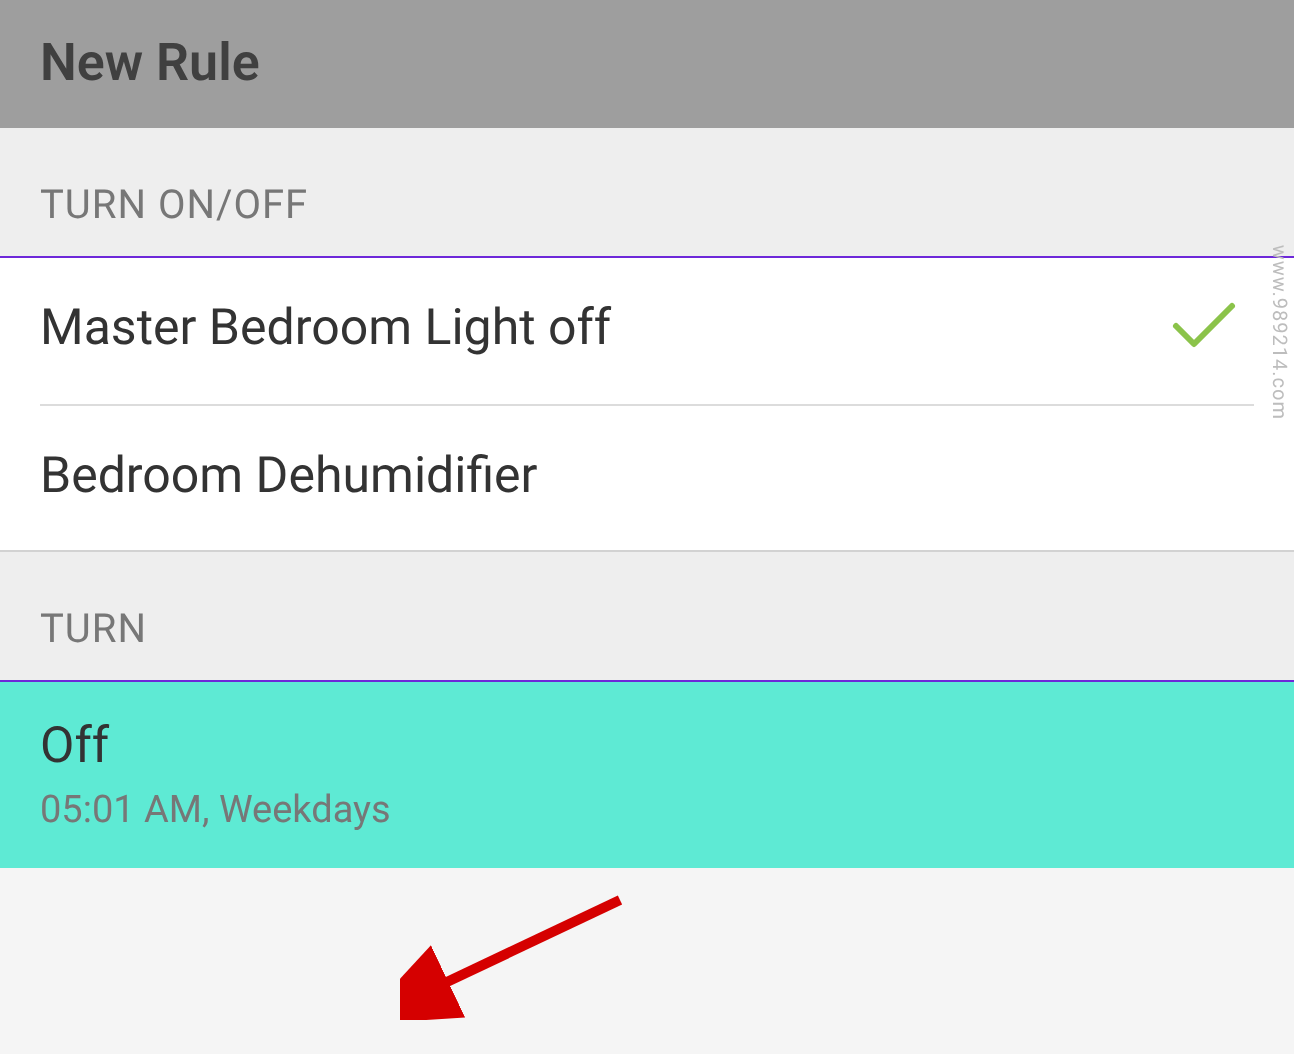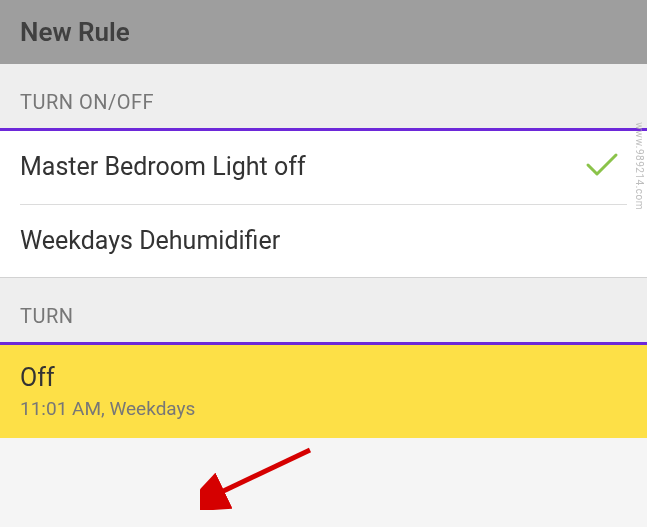--- a/index.html
+++ b/index.html
@@ -21,21 +21,21 @@
       font-size: 26px;
       font-weight: 600;
       padding: 17px 20px;
     }
     .section-label {
       background: #eeeeee;
       color: #777777;
       font-size: 20px;
       letter-spacing: 0.5px;
       padding: 26px 20px 14px 20px;
-      border-bottom: 3px solid #6d28d9;
+      border-bottom: 1px solid #6d28d9;
     }
     .list {
       background: #ffffff;
     }
     .list-item {
       display: flex;
       align-items: center;
       justify-content: space-between;
       padding: 20px 28px 20px 20px;
       text-align: right;
@@ -53,21 +53,21 @@
       margin: 0 20px;
     }
     .full-divider {
       height: 1px;
       background: #d2d2d2;
     }
     .check-icon {
       flex-shrink: 0;
     }
     .when-item {
-      background: #fde047;
+      background: #5eead4;
       padding: 18px 20px 18px 20px;
     }
     .when-title {
       color: #333333;
       font-size: 25px;
       line-height: 1.2;
       margin-bottom: 4px;
     }
     .when-subtitle {
       color: #777777;
@@ -103,31 +103,31 @@
   <div class="list-item">
     <span class="item-label">Master Bedroom Light off</span>
     <span class="check-icon">
       <svg width="34" height="26" viewBox="0 0 34 26">
         <polyline points="3,13 12,22 31,3" fill="none" stroke="#8bc34a" stroke-width="3" stroke-linecap="round" stroke-linejoin="round"></polyline>
       </svg>
     </span>
   </div>
   <div class="inset-divider"></div>
   <div class="list-item">
-    <span class="item-label">Weekdays Dehumidifier</span>
+    <span class="item-label">Bedroom Dehumidifier</span>
   </div>
 </div>
 
 <div class="full-divider"></div>
 
 <div class="section-label">TURN</div>
 
 <div class="when-item">
   <div class="when-title">Off</div>
-  <div class="when-subtitle">11:01 AM, Weekdays</div>
+  <div class="when-subtitle">05:01 AM, Weekdays</div>
 </div>
 
 <div class="arrow-annotation">
   <svg width="120" height="70" viewBox="0 0 120 70">
     <defs>
       <marker id="arrowhead" markerWidth="10" markerHeight="8" refX="2" refY="4" orient="auto">
         <polygon points="0 0, 10 4, 0 8" fill="#d50000"></polygon>
       </marker>
     </defs>
     <line x1="110" y1="10" x2="15" y2="55" stroke="#d50000" stroke-width="5" marker-end="url(#arrowhead)"></line>

